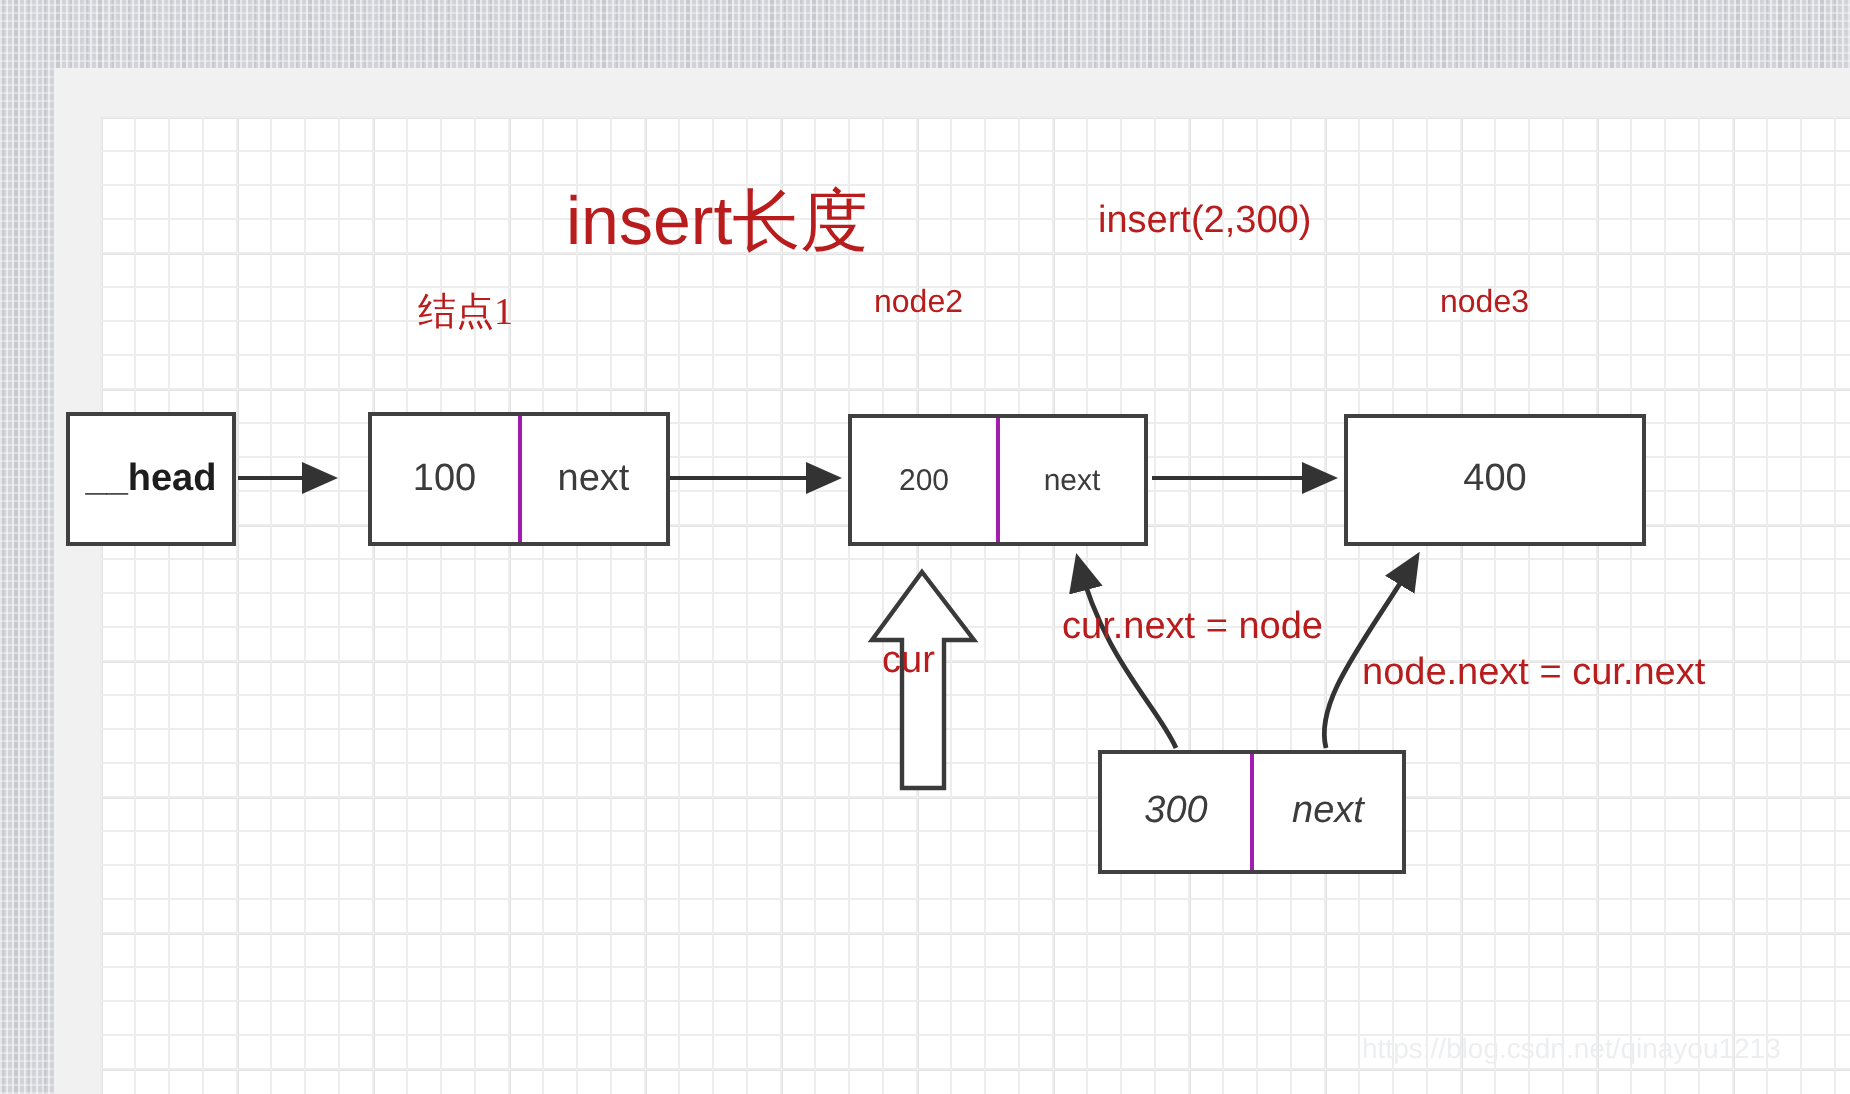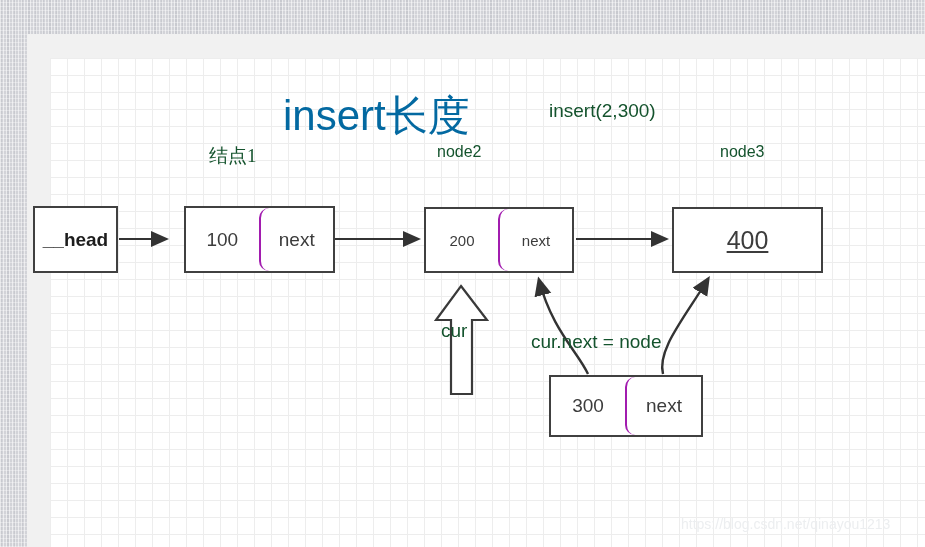--- a/index.html
+++ b/index.html
@@ -74,65 +74,64 @@
   }
   .cell {
     flex: 1 1 0;
     box-sizing: border-box;
     height: 100%;
     display: flex;
     align-items: center;
     justify-content: center;
     color: #3c3c3c;
     white-space: nowrap;
-    border-radius: 10px;
   }
   .cell.divider { border-left: 2px solid #a21caf; }
 
   #head-box {
     left: 33px; top: 206px; width: 85px; height: 67px;
   }
   #head-box .cell {
     font-weight: bold;
     font-size: 19px;
     color: #1d1d1d;
   }
 
   #node1-box { left: 172px; top: 206px; width: 151px; height: 67px; margin-left: 12px; }
   #node1-box .cell { font-size: 19px; }
 
   #node2-box { left: 424px; top: 207px; width: 150px; height: 66px; }
   #node2-box .cell { font-size: 15px; }
 
   #node3-box { left: 672px; top: 207px; width: 151px; height: 66px; }
-  #node3-box .cell { font-size: 25px; text-decoration: underline; }
-
-  #newnode-box { left: 549px; top: 375px; width: 154px; height: 62px; }
+  #node3-box .cell { font-size: 19px; }
+
+  #newnode-box { left: 549px; top: 375px; width: 154px; height: 62px; font-style: italic; }
   #newnode-box .cell { font-size: 19px; }
 
   .txt {
     position: absolute;
-    color: #14532d;
+    color: #b91c1c;
     white-space: nowrap;
   }
   #title {
     left: 283px; top: 88px;
-    font-size: 42px;
-    color: #0369a1;
+    font-size: 34px;
+    color: #b91c1c;
   }
   #insert-call {
     left: 549px; top: 100px;
     font-size: 19px;
   }
   #label-node1 { left: 209px; top: 143px; font-size: 19px; font-family: Liberation Serif, serif; }
   #label-node2 { left: 437px; top: 143px; font-size: 16px; }
   #label-node3 { left: 720px; top: 143px; font-size: 16px; }
 
   #cur-label { left: 441px; top: 320px; font-size: 19px; }
-  #ann-curnext { left: 531px; top: 303px; font-size: 19px; margin-top: 28px; }
+  #ann-curnext { left: 531px; top: 303px; font-size: 19px; }
   #ann-nodenext { left: 681px; top: 326px; font-size: 19px; }
 
   #watermark {
     position: absolute;
     left: 681px; top: 516px;
     font-size: 14px;
     color: #eceef0;
     white-space: nowrap;
   }
 </style>
@@ -195,16 +194,17 @@
 
     <div class="txt" id="title">insert长度</div>
     <div class="txt" id="insert-call">insert(2,300)</div>
 
     <div class="txt" id="label-node1">结点1</div>
     <div class="txt" id="label-node2">node2</div>
     <div class="txt" id="label-node3">node3</div>
 
     <div class="txt" id="cur-label">cur</div>
     <div class="txt" id="ann-curnext">cur.next = node</div>
+    <div class="txt" id="ann-nodenext">node.next = cur.next</div>
 
     <div id="watermark">https://blog.csdn.net/qinayou1213</div>
   </div>
 </div>
 
 </body></html>

